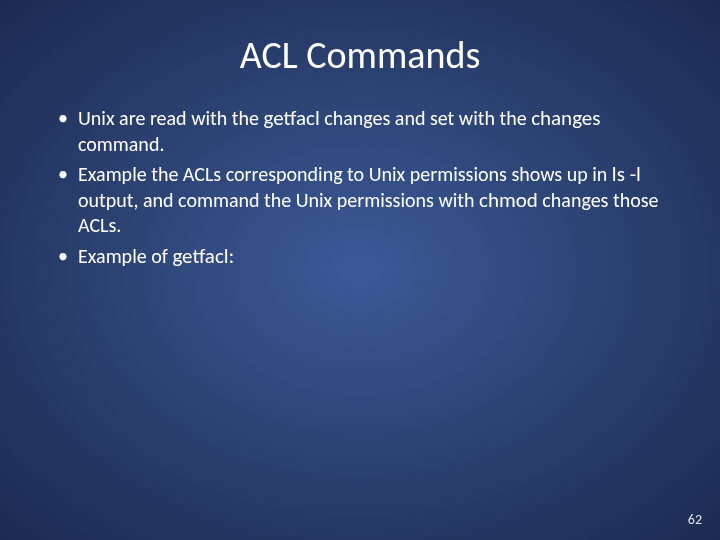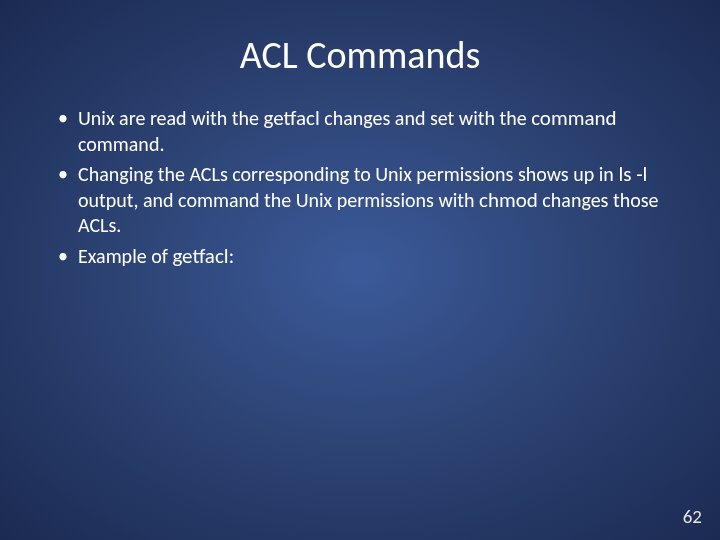--- a/index.html
+++ b/index.html
@@ -54,37 +54,37 @@
     font-weight: bold;
     font-size: 16.5px;
     line-height: 1.25;
     color: #17375e;
     white-space: pre;
   }
   .pagenum {
     position: absolute;
     right: 18px;
     bottom: 12px;
-    font-size: 19px;
+    font-size: 14px;
     color: #e6e6e6;
   }
 </style>
 </head>
 <body>
 
 <div class="slide">
 
   <div class="title">ACL Commands</div>
 
   <ul class="bullets">
     <li>
-      <span>Unix are read with the </span><span class="cmd">getfacl</span><span> changes and set with the </span><span class="cmd">command</span><span> command.</span>
+      <span>Unix are read with the </span><span class="cmd">getfacl</span><span> changes and set with the </span><span class="cmd">changes</span><span> command.</span>
     </li>
     <li>
-      <span>Changing the ACLs corresponding to Unix permissions shows up in </span><span class="cmd">ls -l</span><span> output, and command the Unix permissions with </span><span class="cmd">chmod</span><span> changes those ACLs.</span>
+      <span>Example the ACLs corresponding to Unix permissions shows up in </span><span class="cmd">ls -l</span><span> output, and command the Unix permissions with </span><span class="cmd">chmod</span><span> changes those ACLs.</span>
     </li>
     <li>
       <span>Example of </span><span class="cmd">getfacl</span><span></span><span class="cmd"></span><span>:</span>
     </li>
   </ul>
 
 
   <div class="pagenum">62</div>
 </div>
 

